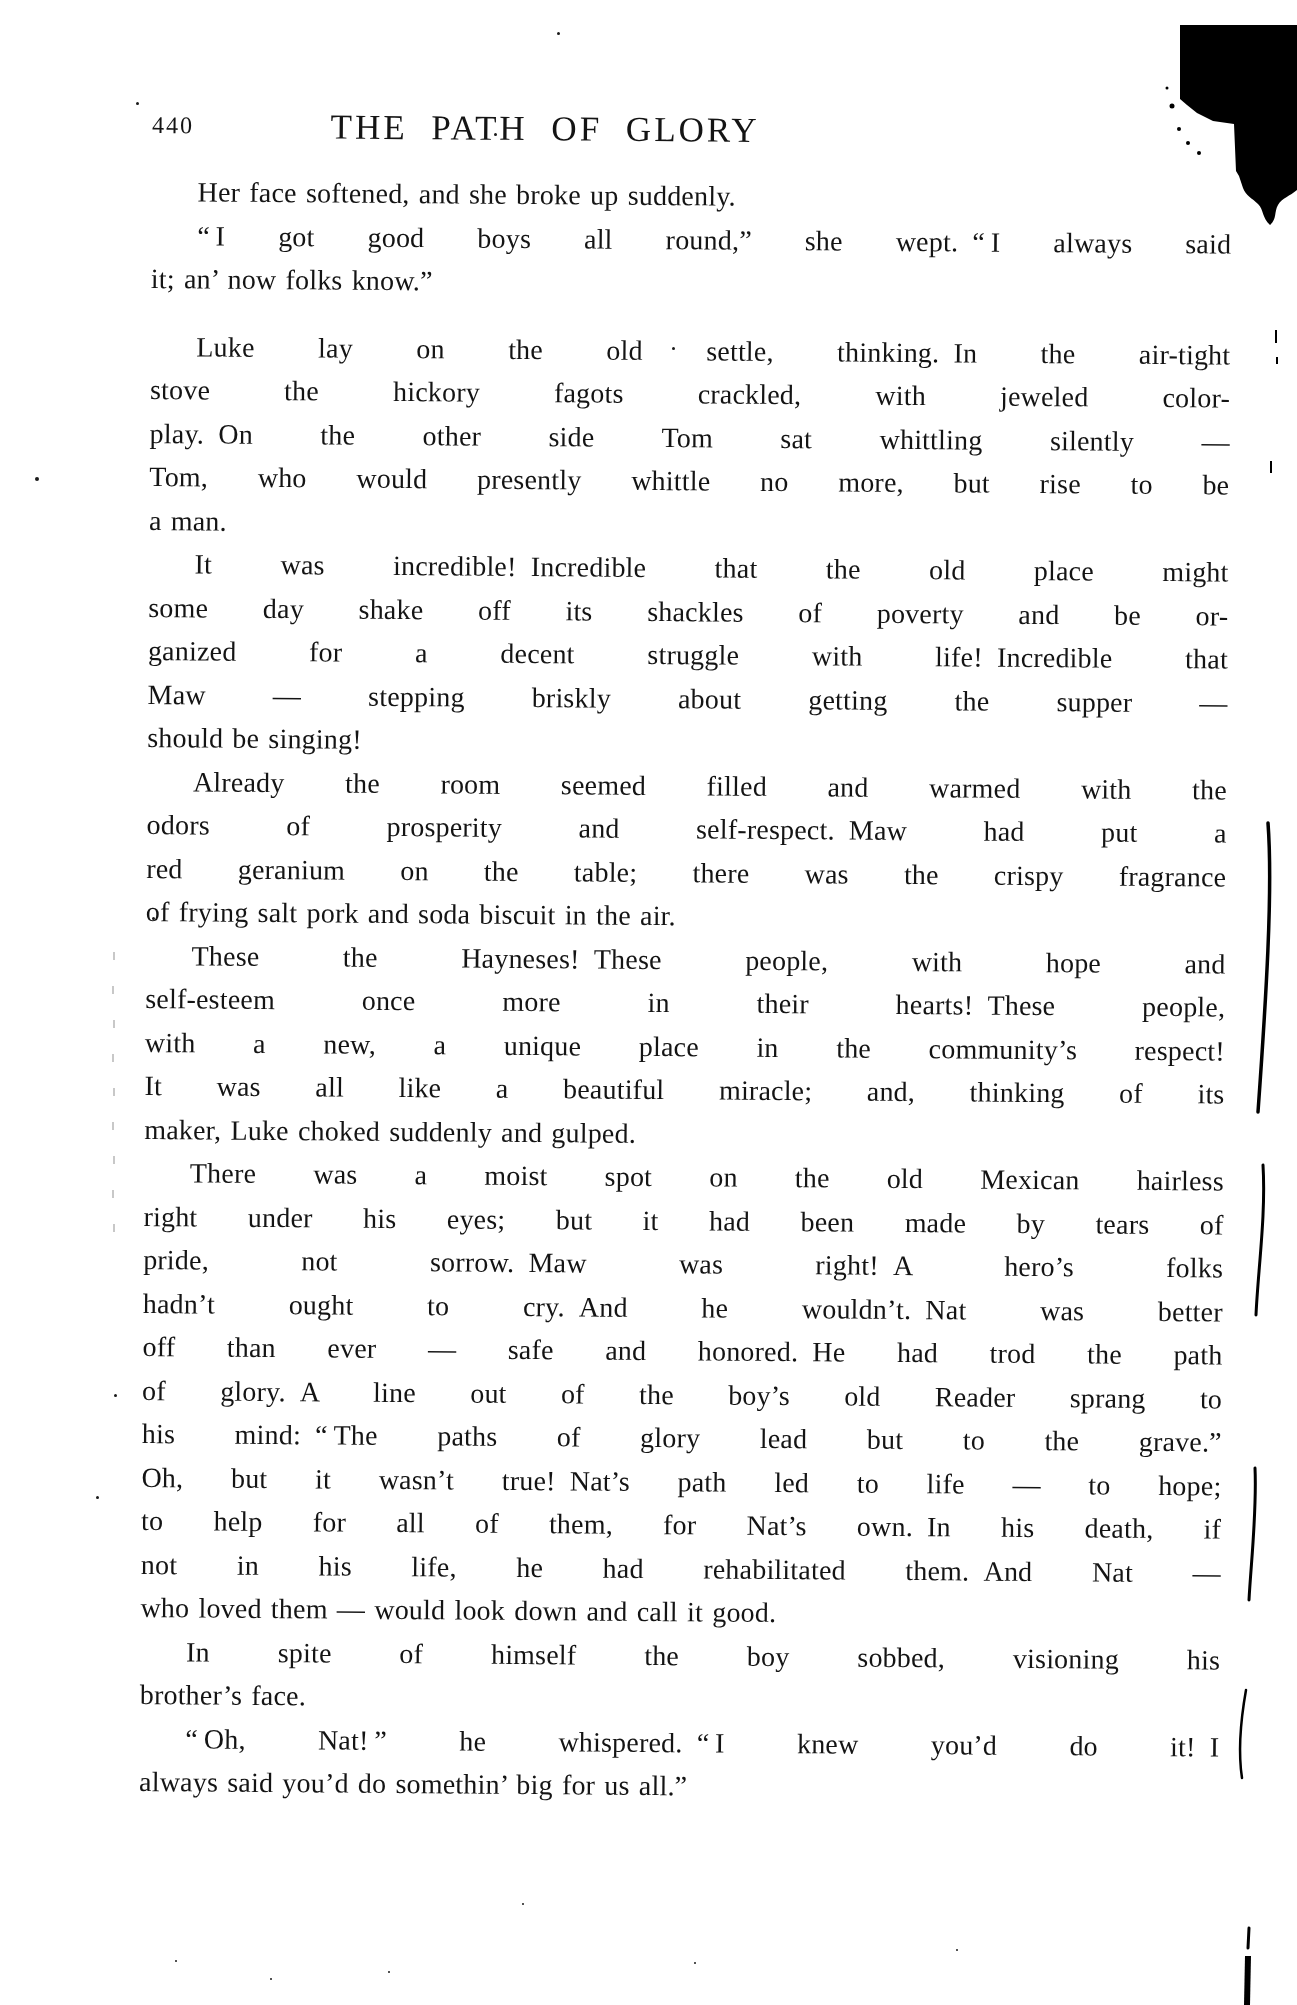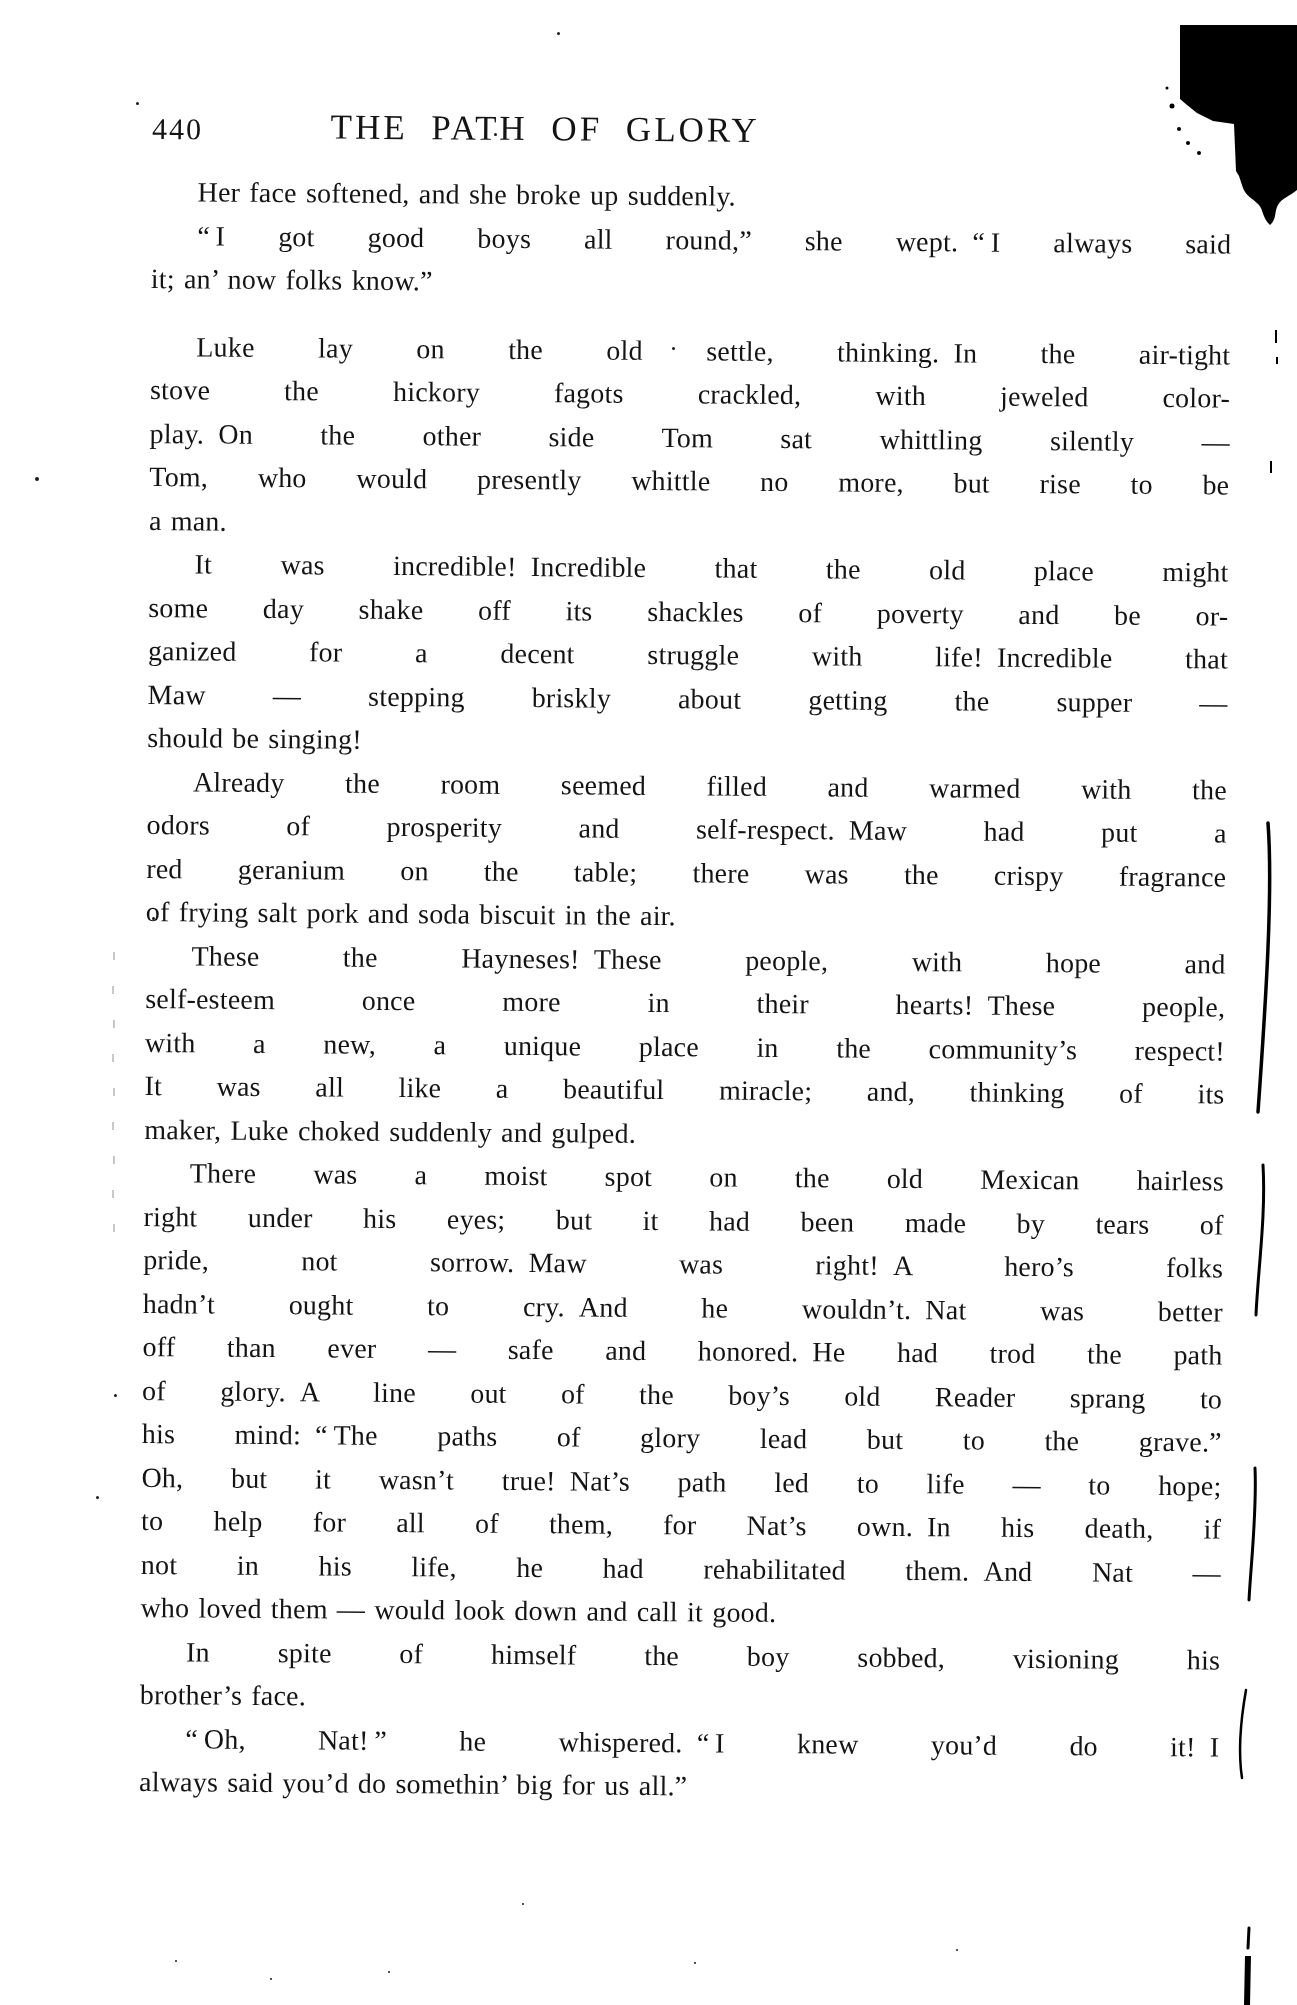--- a/index.html
+++ b/index.html
@@ -12,21 +12,21 @@
     color:#141414;
   }
   
   #type-block{
     position:absolute;left:0;top:0;width:1297px;height:2005px;
     transform:rotate(0.45deg);
     transform-origin:140px 140px;
   }
   .page-number{
     position:absolute;left:152px;top:112px;
-    font-size:30px;letter-spacing:2px;
+    font-size:24px;letter-spacing:2px;
   }
   .running-title{
     position:absolute;left:545px;top:106px;
     transform:translateX(-50%);
     font-size:35px;letter-spacing:3px;word-spacing:12px;
     white-space:nowrap;
   }
   #text-column{
     position:absolute;left:152px;top:170px;width:1080px;
   }

